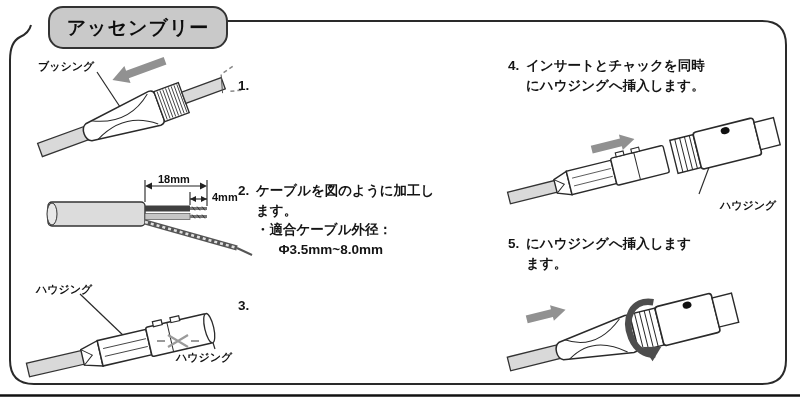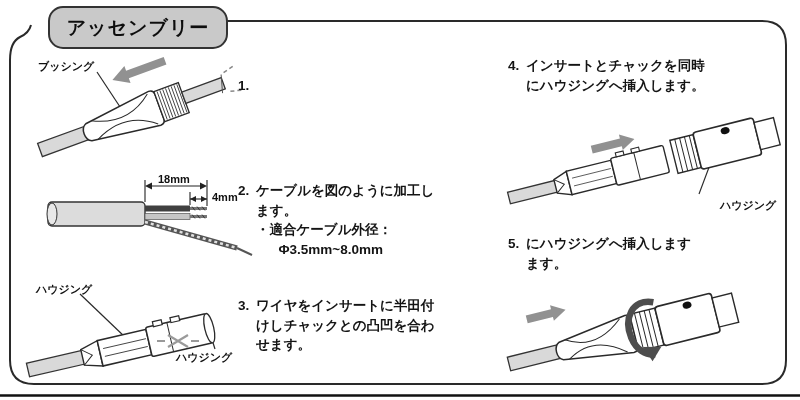--- a/index.html
+++ b/index.html
@@ -161,23 +161,20 @@
   </div>
   <div class="step" style="left:238px;top:181px;width:240px;">
     <span class="step-num">2.</span>
     <span class="step-text">ケーブルを図のように加工し
 ます。
 ・適合ケーブル外径：
       Φ3.5mm~8.0mm</span>
   </div>
   <div class="step" style="left:238px;top:296px;width:240px;">
     <span class="step-num">3.</span>
-    <span class="step-text">ワイヤをインサートに半田付
-けしチャックとの凸凹を合わ
-せます。</span>
   </div>
   <div class="step" style="left:508px;top:56px;width:260px;">
     <span class="step-num">4.</span>
     <span class="step-text">インサートとチャックを同時
 にハウジングへ挿入します。</span>
   </div>
   <div class="step" style="left:508px;top:234px;width:260px;">
     <span class="step-num">5.</span>
     <span class="step-text">にハウジングへ挿入します
 ます。</span>

